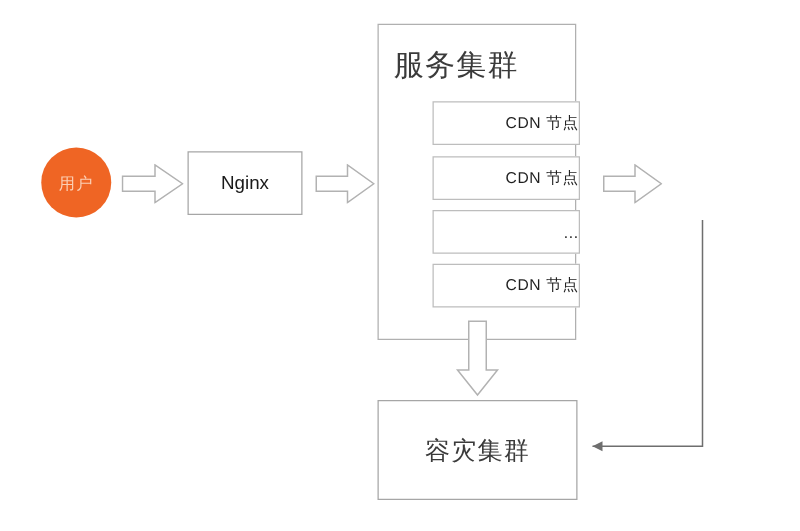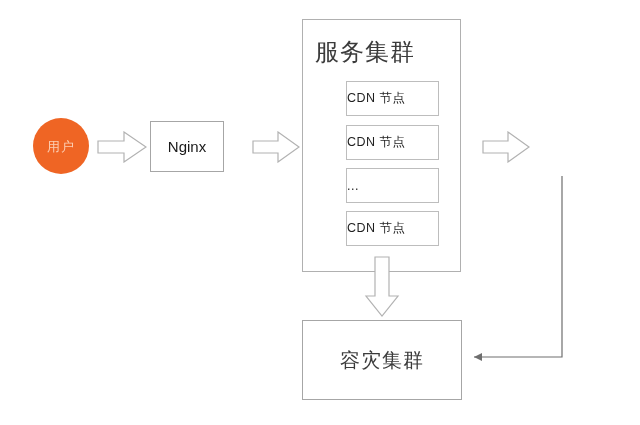--- a/index.html
+++ b/index.html
@@ -27,34 +27,34 @@
   #origin-circle{left:534px;top:118px;width:57px;height:57px;}
   #origin-circle .lbl{font-size:12px;line-height:16px;}
 
   
   .rect{
     border:1px solid #a6a6a6;
     background:#ffffff;
     display:flex;align-items:center;justify-content:center;
     color:#1a1a1a;
   }
-  #nginx-box{left:150px;top:121px;width:74px;height:51px;font-size:15px;}
+  #nginx-box{left:150px;top:121px;width:92px;height:51px;font-size:15px;}
   #cluster-box{
     left:302px;top:19px;width:159px;height:253px;
     display:block;border:1px solid #b0b0b0;background:#fff;
   }
   #cluster-title{
     position:absolute;left:12px;top:16px;
     font-size:24px;color:#3b3b3b;letter-spacing:1px;
   }
   .cdn-box{
     position:absolute;left:43px;width:91px;height:33px;
     border:1px solid #bdbdbd;background:#fff;
-    display:flex;align-items:center;justify-content:flex-start;
-    font-size:12.5px;color:#1f1f1f;letter-spacing:.5px;
+    display:flex;align-items:center;justify-content:flex-end;
+    font-size:12.5px;color:#1f1f1f;letter-spacing:.5px;padding-left:25px;
   }
   #dr-box{
     left:302px;top:320px;width:160px;height:80px;
     font-size:20px;color:#3b3b3b;letter-spacing:1px;
   }
 
   
   .blockarrow{position:absolute;}
 
   

